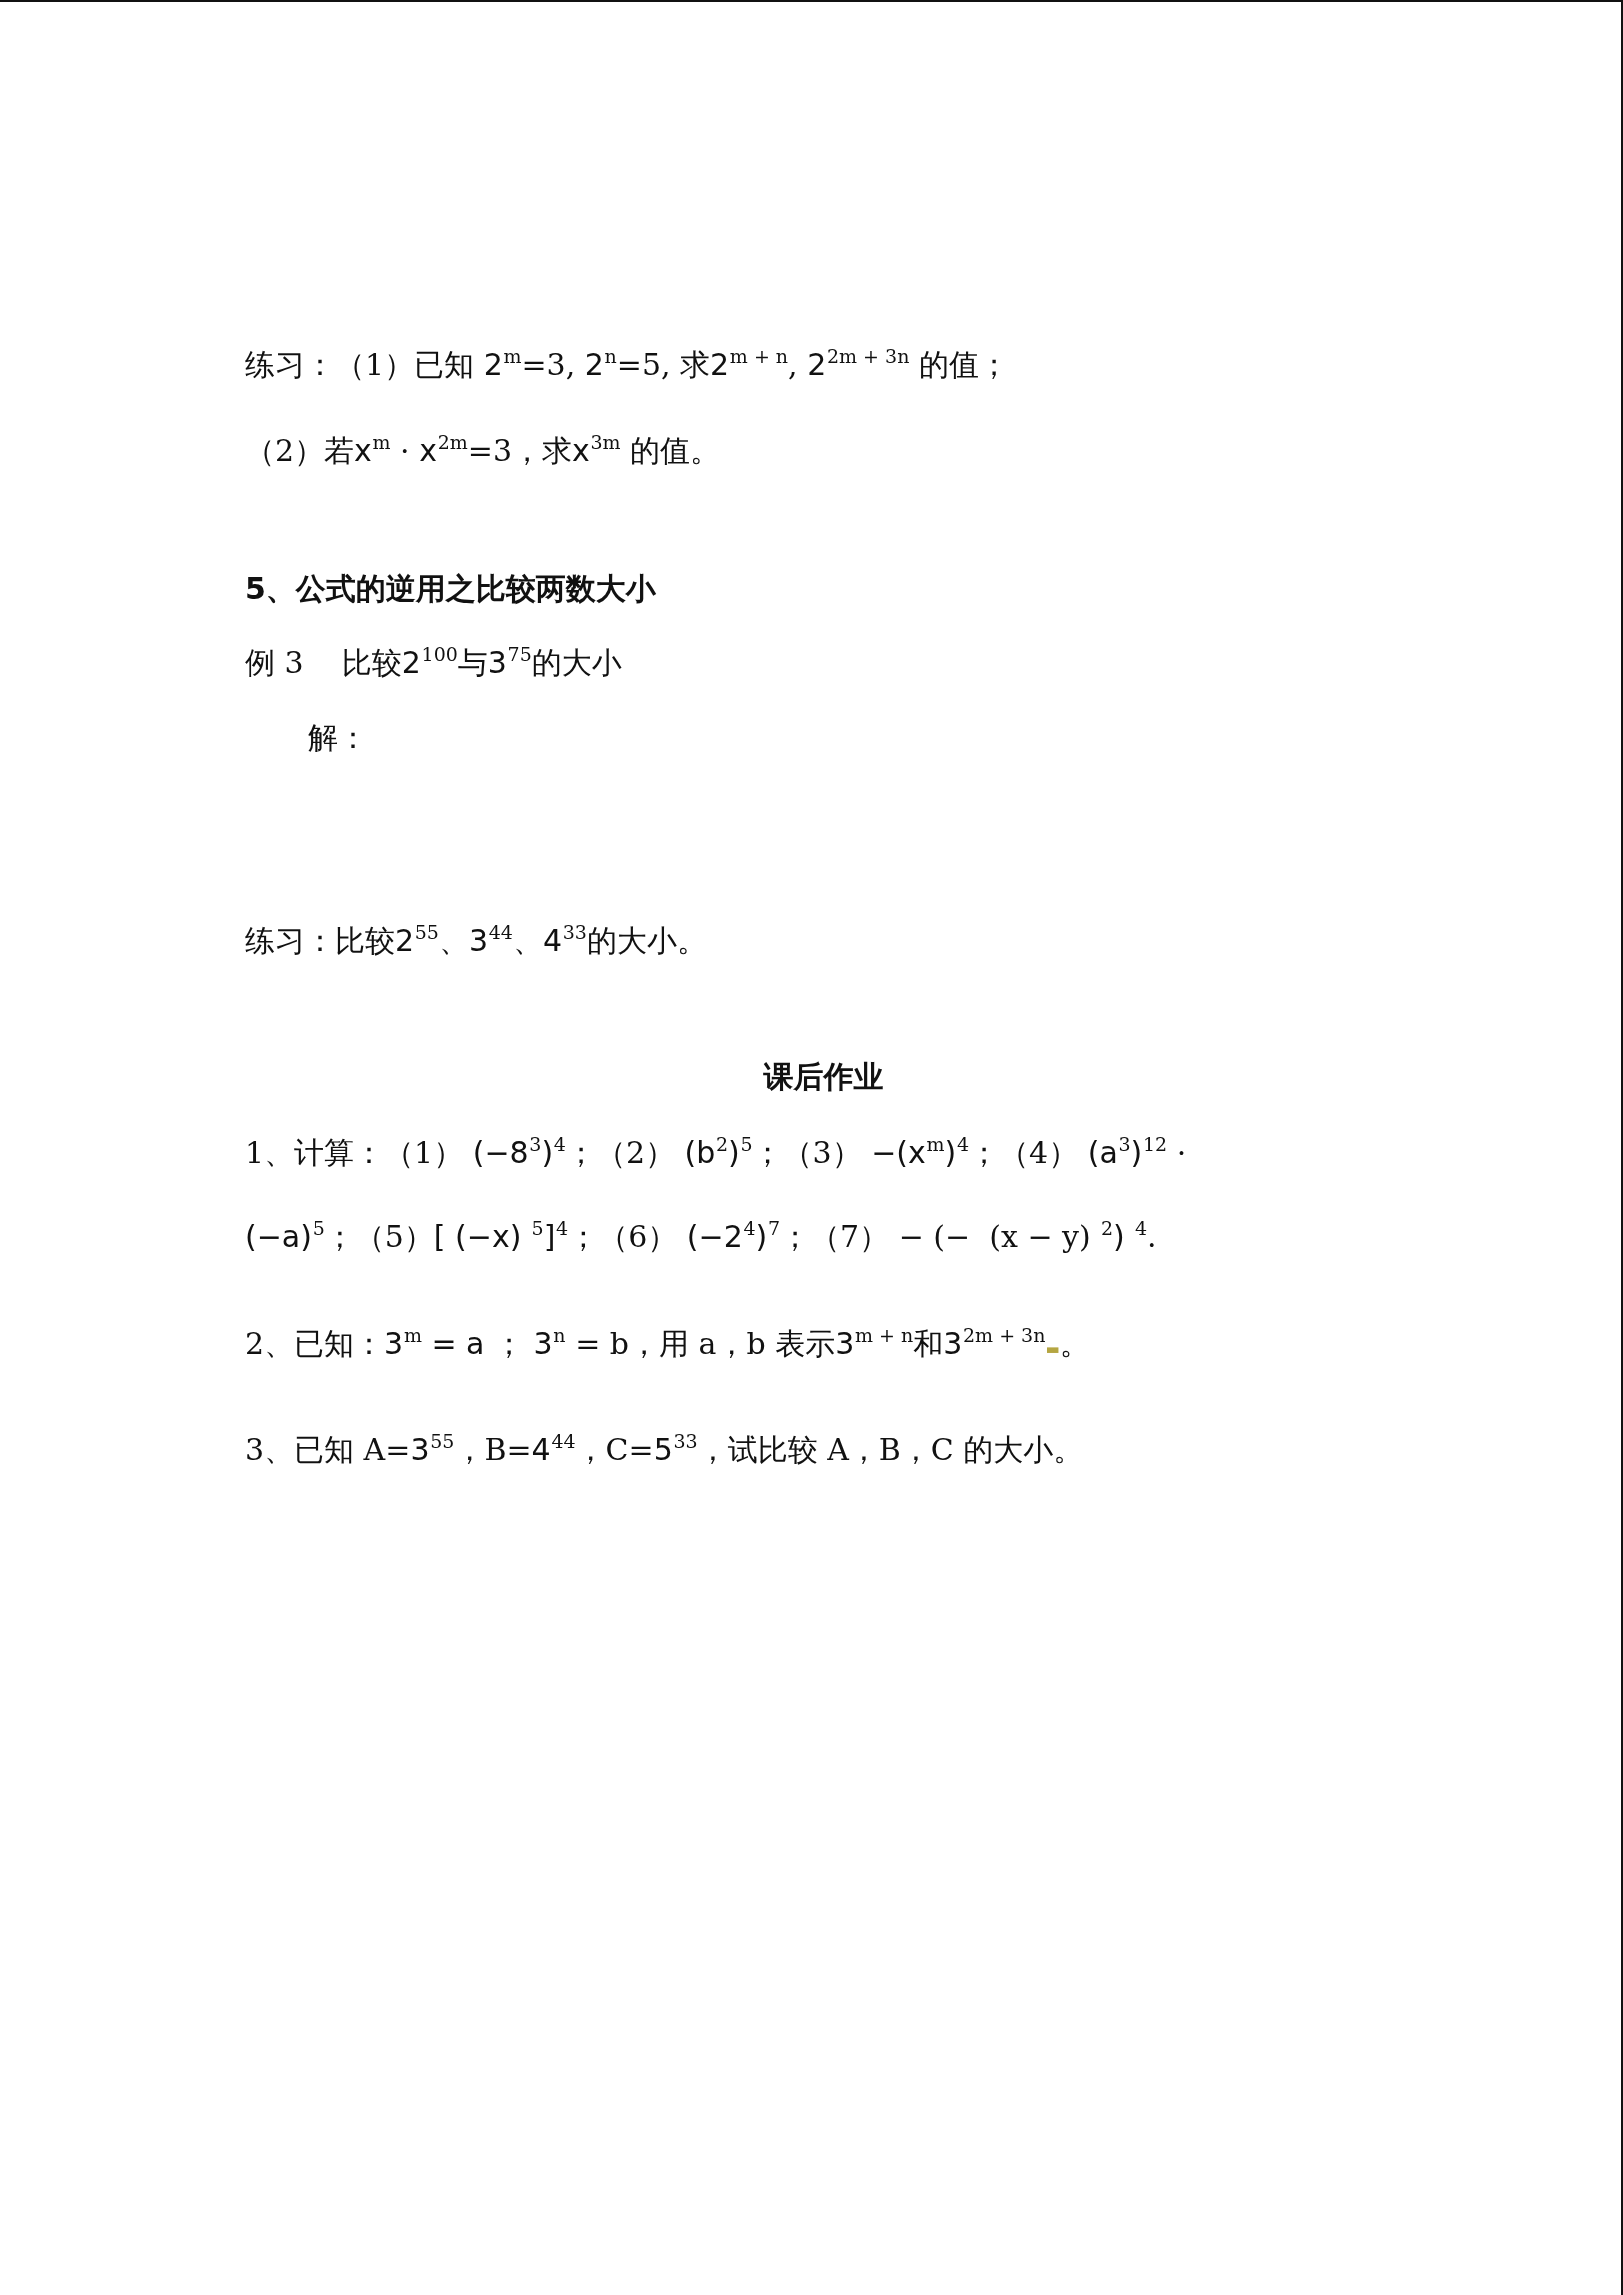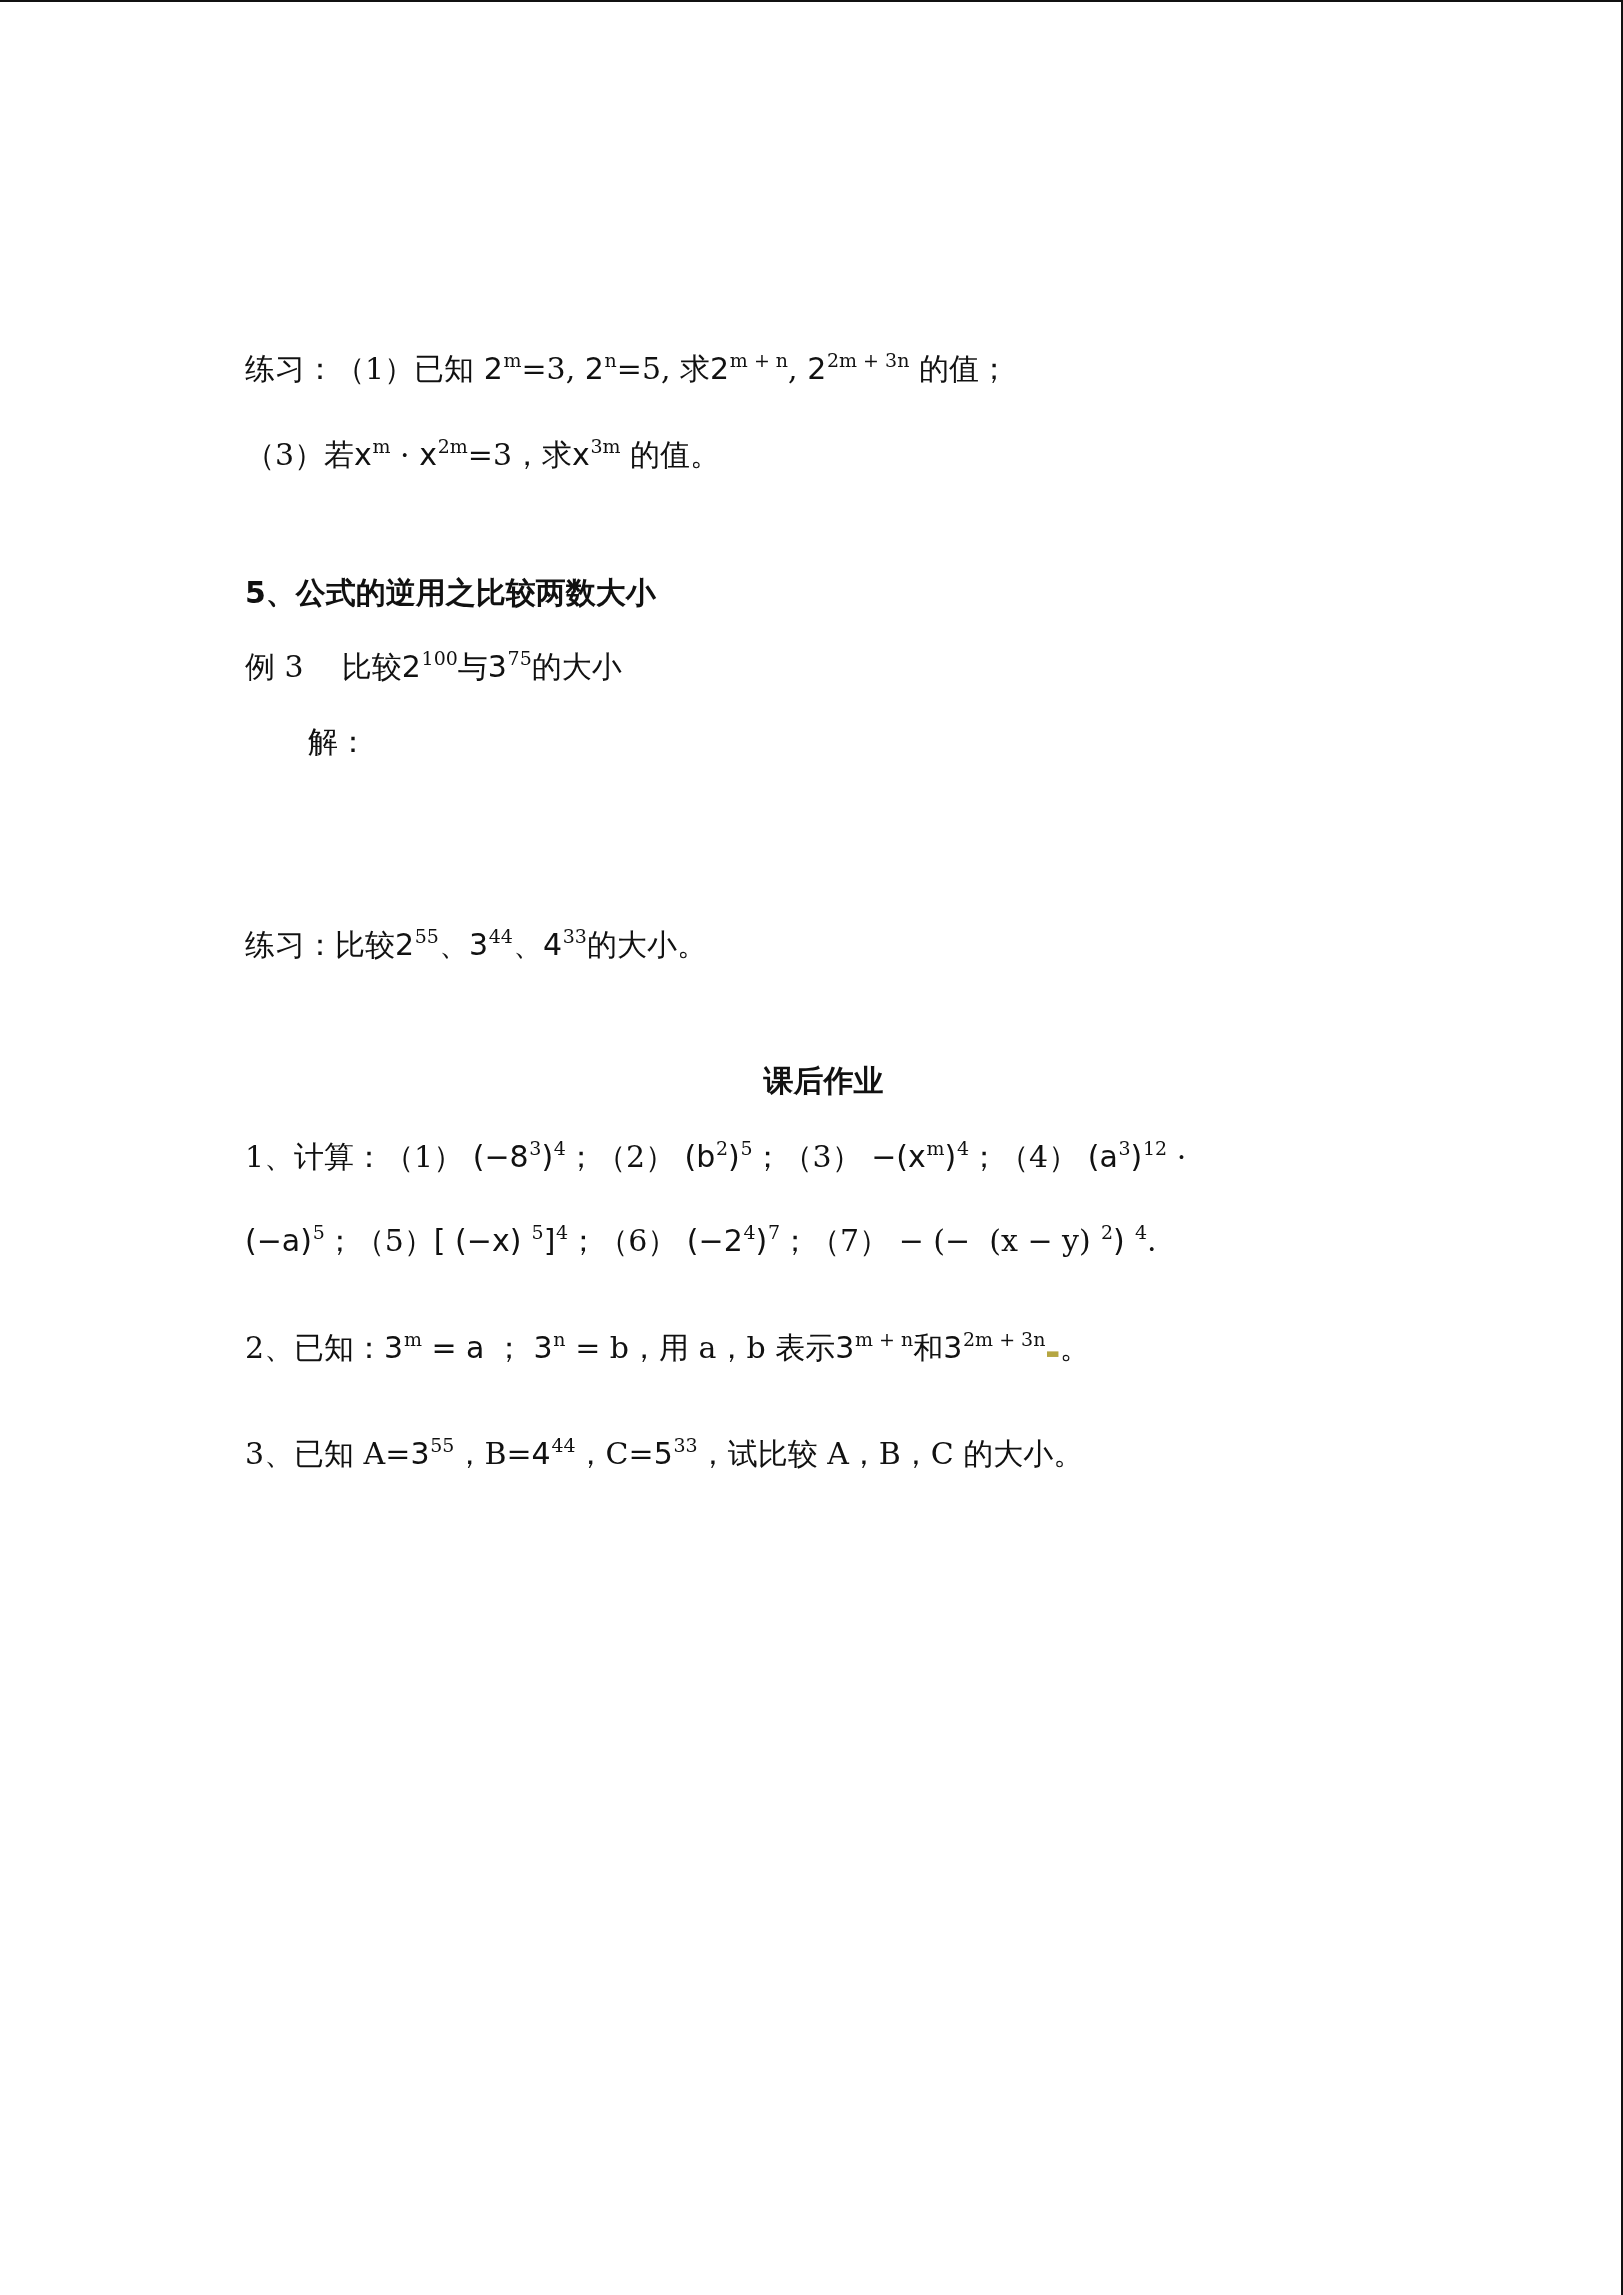--- a/index.html
+++ b/index.html
@@ -1,36 +1,36 @@
 <!DOCTYPE html>
 <html style="font-size:11px"><head>
 <meta charset="utf-8">
 <style>
   html, body { margin:0; padding:0; }
   body {
     width:1623px; height:2295px; background:#fff; position:relative; overflow:hidden;
     font-family:"DejaVu Serif", "Liberation Serif", serif; color:#111;
     border-top:2.7px solid #111; border-right:2.7px solid #111; box-sizing:border-box;
   }
-  .line { position:absolute; left:245px; font-size:30px; white-space:nowrap; line-height:41px; }
+  .line { position:absolute; left:245px; font-size:30px; white-space:nowrap; line-height:34px; }
   .bold { font-family:"DejaVu Sans", "Liberation Sans", sans-serif; font-weight:bold; }
   .m { font-family:"DejaVu Sans", "Liberation Sans", sans-serif; }
   sup { font-size:19px; vertical-align:0; position:relative; top:-12.3px; margin-left:0.7px; }
   .center { left:0; width:1623px; text-align:center; }
   .olive { color:#b5a642; font-size:15px; }
 </style>
 </head>
 <body>
 
 <div class="line" style="top:346px;">
   <span>练习：（1）已知 </span><span class="m">2</span><sup>m</sup><span>=3, </span><span class="m">2</span><sup>n</sup><span>=5, 求</span><span class="m">2</span><sup>m + n</sup><span>, </span><span class="m">2</span><sup>2m + 3n</sup><span>  的值；</span>
 </div>
 
 <div class="line" style="top:432px;">
-  <span>（3）若</span><span class="m">x</span><sup>m</sup><span> · </span><span class="m">x</span><sup>2m</sup><span>=3，求</span><span class="m">x</span><sup>3m</sup><span>  的值。</span>
+  <span>（2）若</span><span class="m">x</span><sup>m</sup><span> · </span><span class="m">x</span><sup>2m</sup><span>=3，求</span><span class="m">x</span><sup>3m</sup><span>  的值。</span>
 </div>
 
 <div class="line bold" style="top:570px;">5、公式的逆用之比较两数大小</div>
 
 <div class="line" style="top:644px;">
   <span style="white-space:pre;margin-top:32px;">例 3    比较</span><span class="m">2</span><sup>100</sup><span>与</span><span class="m">3</span><sup>75</sup><span>的大小</span>
 </div>
 
 <div class="line" style="top:719px; left:308px;">解：</div>
 

